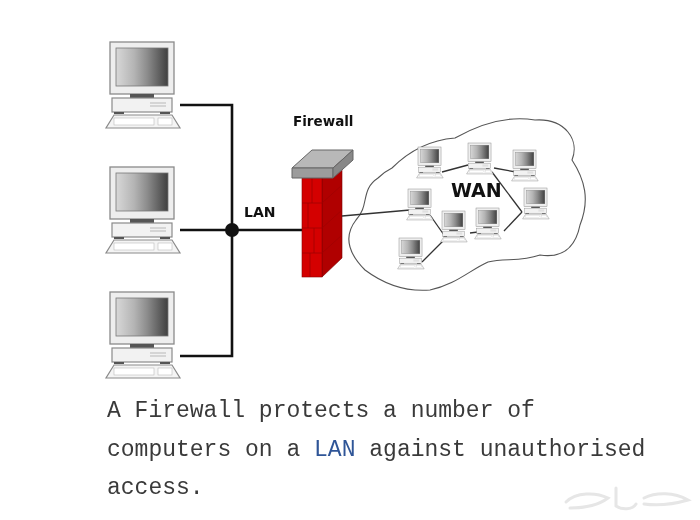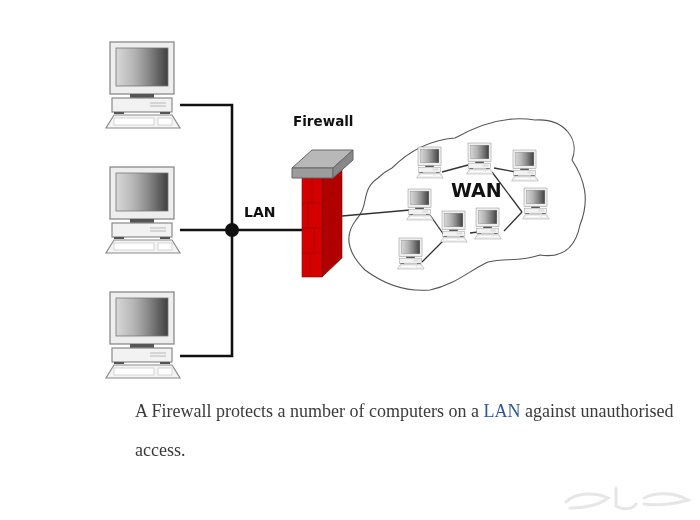--- a/index.html
+++ b/index.html
@@ -1,19 +1,19 @@
 <!DOCTYPE html>
 <html><head>
 <meta charset="utf-8">
 <style>
   html, body { margin:0; padding:0; background:#ffffff; }
   body { width:700px; height:520px; position:relative; overflow:hidden; font-family:"Liberation Sans", sans-serif; }
   #diagram { position:absolute; left:0; top:0; width:700px; height:400px; }
   .lbl { font-family:"DejaVu Sans", sans-serif; font-weight:bold; fill:#111; }
-  #caption { position:absolute; left:107px; top:392px; width:540px; font-family:Liberation Serif, serif; font-size:18px; line-height:38.5px; color:#3a3a3a;margin-left:28px; }
+  #caption { position:absolute; left:107px; top:392px; width:540px; font-family:Liberation Mono, monospace; font-size:23px; line-height:38.5px; color:#3a3a3a; }
   #caption .link { color:#2f5597; }
   #watermark { position:absolute; right:4px; bottom:4px; width:140px; height:36px; }
 </style>
 </head>
 <body>
 
 <svg id="diagram" viewBox="0 0 700 400" xmlns="http://www.w3.org/2000/svg">
   <defs>
     <linearGradient id="scr" x1="0" x2="1" y1="0" y2="0">
       <stop offset="0" stop-color="#d8d8d8"></stop>

